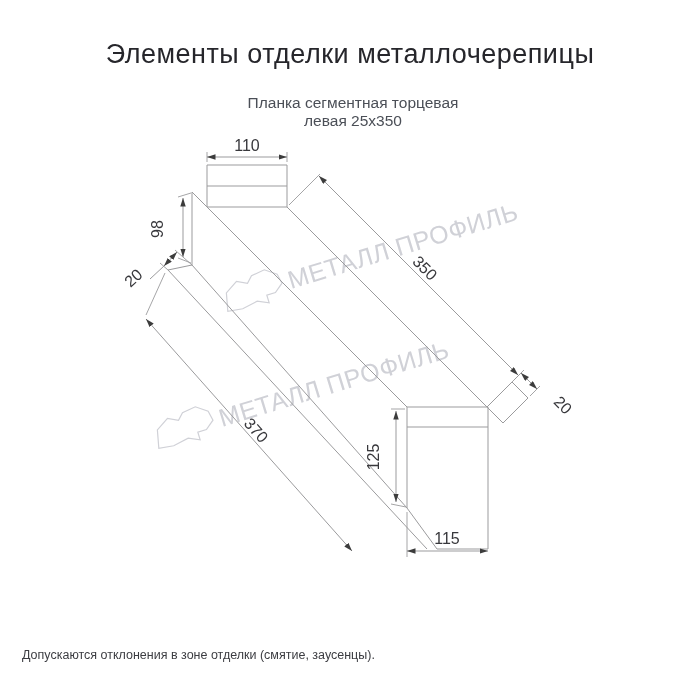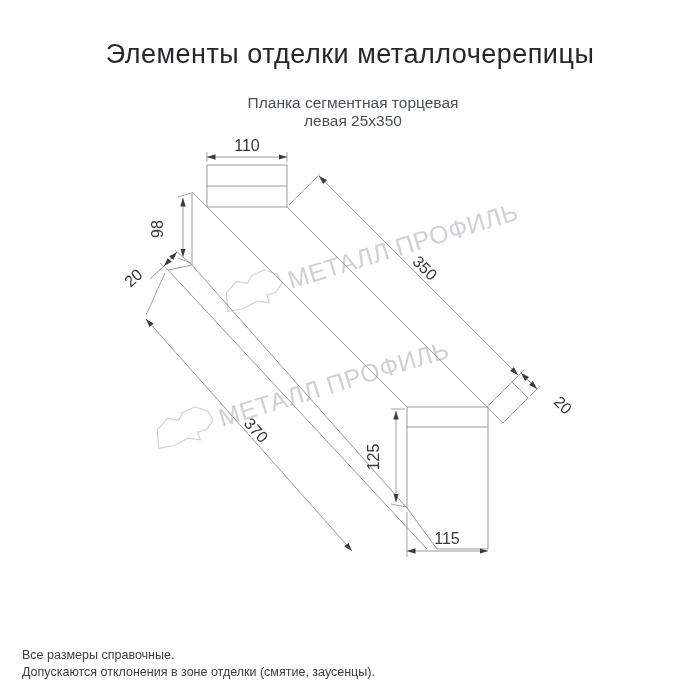--- a/index.html
+++ b/index.html
@@ -120,17 +120,16 @@
   </svg>
 
   <h1 class="page-title">Элементы отделки металлочерепицы</h1>
 
   <div class="subtitle">
     <div>Планка сегментная торцевая</div>
     <div>левая 25x350</div>
   </div>
 
   <div class="footer">
-    <p>Все размеры справочные.</p>
     <p>Допускаются отклонения в зоне отделки (смятие, заусенцы).</p>
   </div>
 
 </div>
 
 </body></html>

